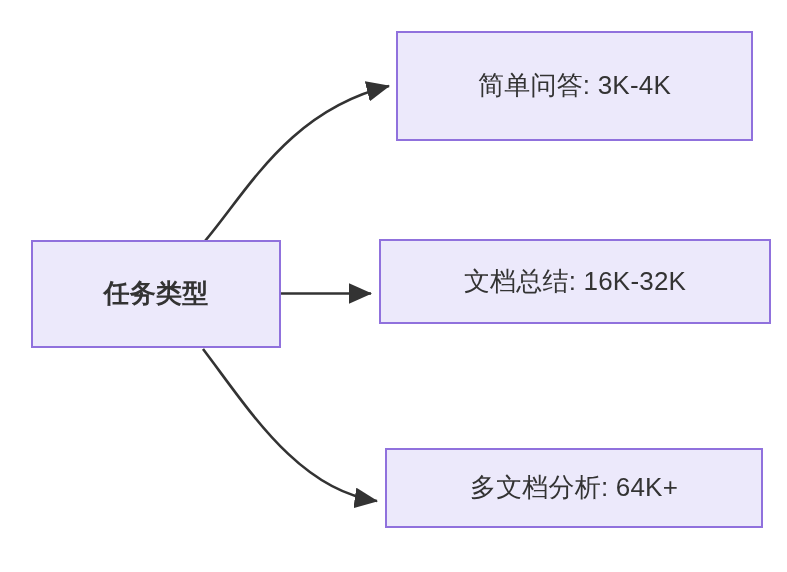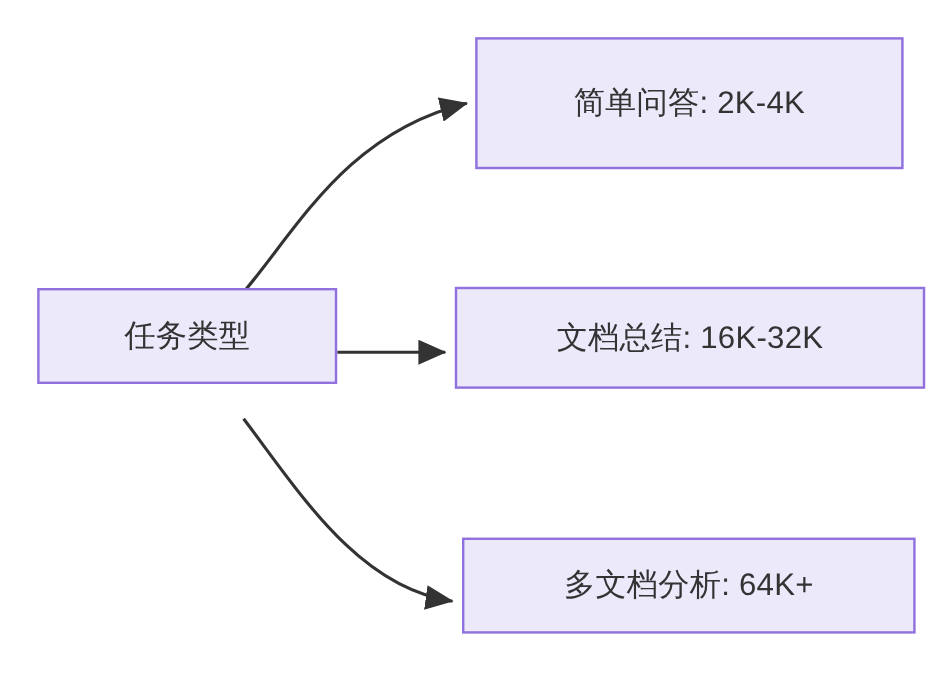--- a/index.html
+++ b/index.html
@@ -45,21 +45,22 @@
     white-space: nowrap;
   }
   .node-label {
     display: block;
     text-align: center;
   }
   #node-source {
     left: 31px;
     top: 240px;
     width: 250px;
-    height: 80px;
+    height: 108px;
+    font-weight: bold;
   }
   #node-simple-qa {
     left: 396px;
     top: 31px;
     width: 357px;
     height: 110px;
   }
   #node-doc-summary {
     left: 379px;
     top: 239px;
@@ -90,21 +91,21 @@
     <path d="M 281 293.5 L 371 293.5" fill="none" stroke="#333333" stroke-width="2.6" marker-end="url(#arrowhead)"></path>
 
     <path d="M 203 349 C 248 408, 298 490, 377 501" fill="none" stroke="#333333" stroke-width="2.6" marker-end="url(#arrowhead)"></path>
   </svg>
 
   <div class="node" id="node-source">
     <span class="node-label">任务类型</span>
   </div>
 
   <div class="node" id="node-simple-qa">
-    <span class="node-label">简单问答: 2K-4K</span>
+    <span class="node-label">简单问答: 3K-4K</span>
   </div>
 
   <div class="node" id="node-doc-summary">
     <span class="node-label">文档总结: 16K-32K</span>
   </div>
 
   <div class="node" id="node-multi-doc">
     <span class="node-label">多文档分析: 64K+</span>
   </div>
 

